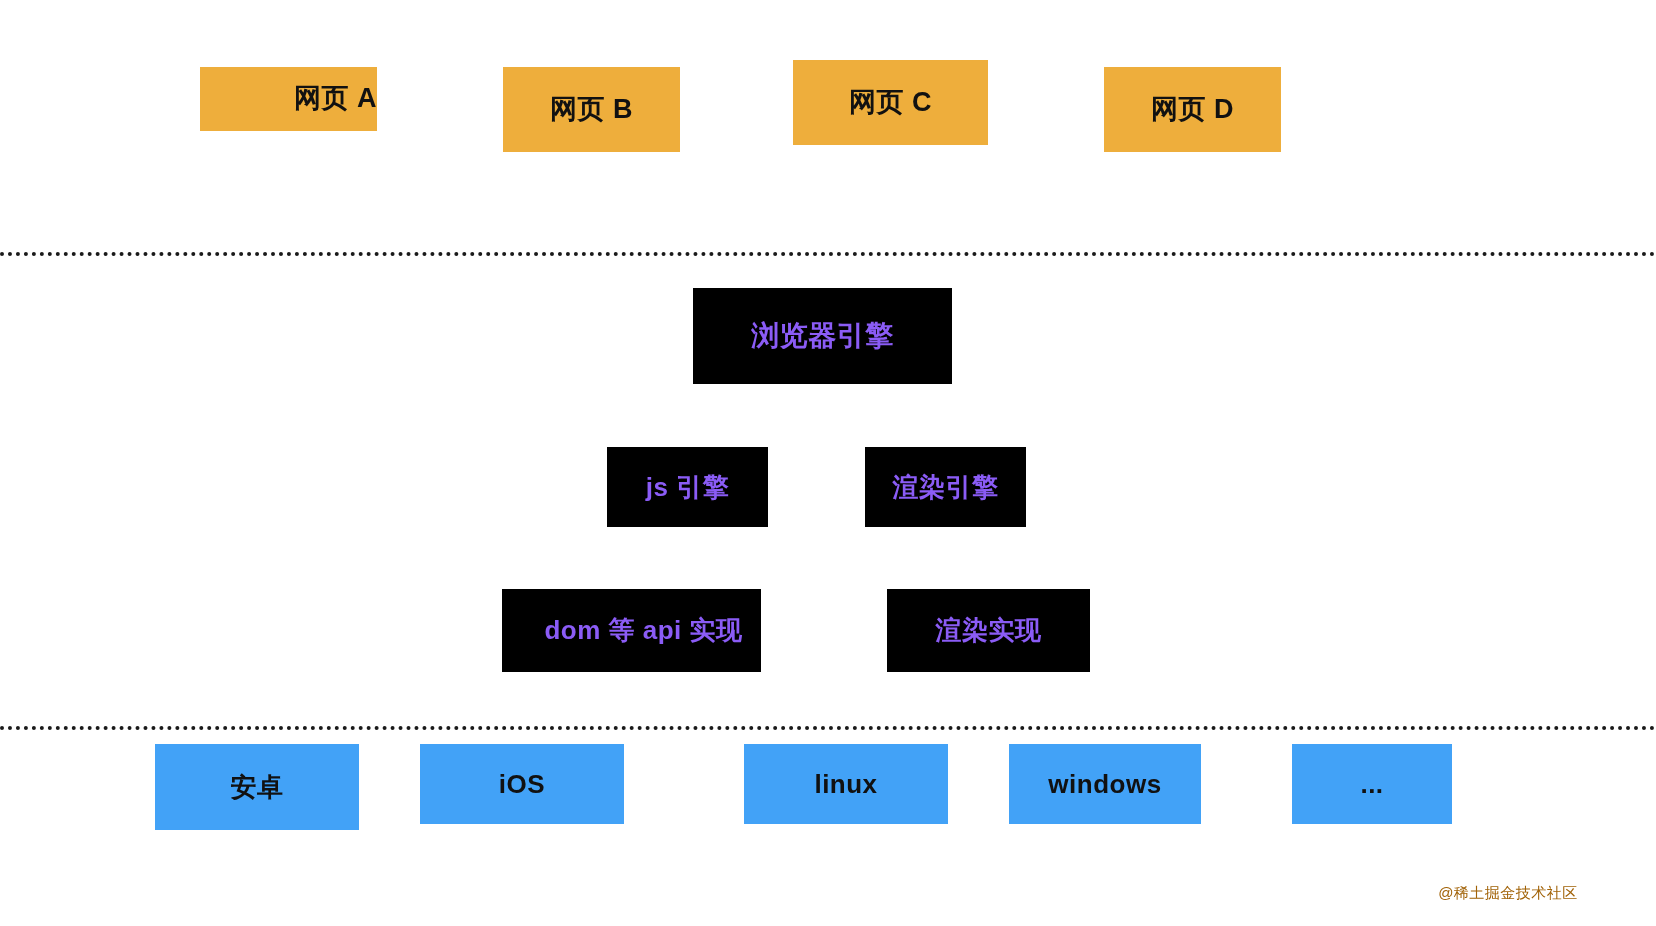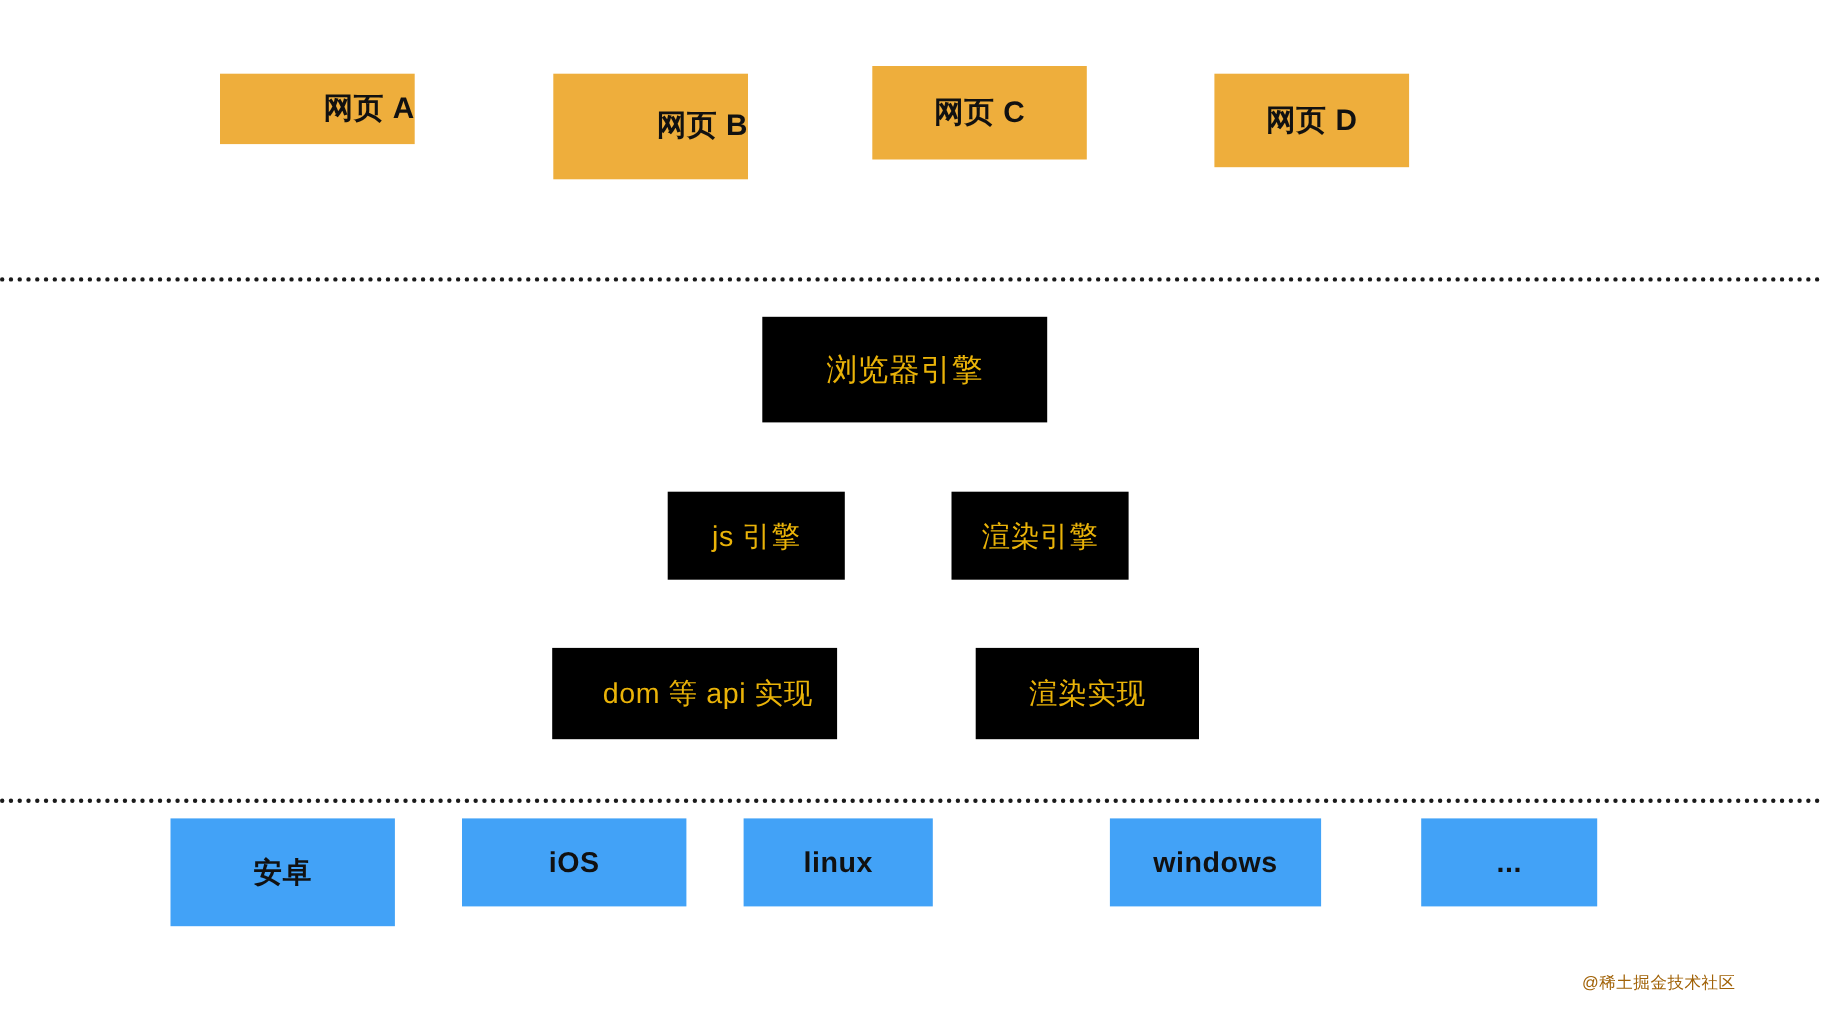--- a/index.html
+++ b/index.html
@@ -29,22 +29,22 @@
   }
   .box-webpage {
     background: #EEAE3C;
     color: #111111;
     font-size: 27px;
     font-weight: 700;
     letter-spacing: 0.5px;
   }
   .box-engine {
     background: #000000;
-    color: #eab308;
-    font-weight: 400;
+    color: #8b5cf6;
+    font-weight: 700;
     letter-spacing: 0.5px;
   }
   .box-engine.lg { font-size: 28px; }
   .box-engine.md { font-size: 26px; }
   .box-os {
     background: #42A2F7;
     color: #111111;
     font-size: 26px;
     font-weight: 700;
     letter-spacing: 0.5px;
@@ -66,21 +66,21 @@
 </style>
 </head>
 <body>
 
 <div id="canvas">
 
   <div>
     <div class="box box-webpage" style="left: 200px; top: 67px; width: 177px; height: 64px; justify-content: flex-end;">
       <span>网页 A</span>
     </div>
-    <div class="box box-webpage" style="left: 503px; top: 67px; width: 177px; height: 96px; justify-content: flex-end;">
+    <div class="box box-webpage" style="left: 503px; top: 67px; width: 177px; height: 85px;">
       <span>网页 B</span>
     </div>
     <div class="box box-webpage" style="left: 793px; top: 60px; width: 195px; height: 85px;">
       <span>网页 C</span>
     </div>
     <div class="box box-webpage" style="left: 1104px; top: 67px; width: 177px; height: 85px;">
       <span>网页 D</span>
     </div>
   </div>
 
@@ -100,27 +100,27 @@
       <span>dom 等 api 实现</span>
     </div>
     <div class="box box-engine md" style="left: 887px; top: 589px; width: 203px; height: 83px;">
       <span>渲染实现</span>
     </div>
   </div>
 
   <div class="divider" style="top: 726px;"></div>
 
   <div>
-    <div class="box box-os" style="left: 155px; top: 744px; width: 204px; height: 98px;">
+    <div class="box box-os" style="left: 155px; top: 744px; width: 204px; height: 86px;">
       <span>安卓</span>
     </div>
     <div class="box box-os" style="left: 420px; top: 744px; width: 204px; height: 80px;">
       <span>iOS</span>
     </div>
-    <div class="box box-os" style="left: 676px; top: 744px; width: 172px; height: 80px;">
+    <div class="box box-os" style="left: 744px; top: 744px; width: 204px; height: 80px;">
       <span>linux</span>
     </div>
     <div class="box box-os" style="left: 1009px; top: 744px; width: 192px; height: 80px;">
       <span>windows</span>
     </div>
     <div class="box box-os" style="left: 1292px; top: 744px; width: 160px; height: 80px;">
       <span>...</span>
     </div>
   </div>
 

